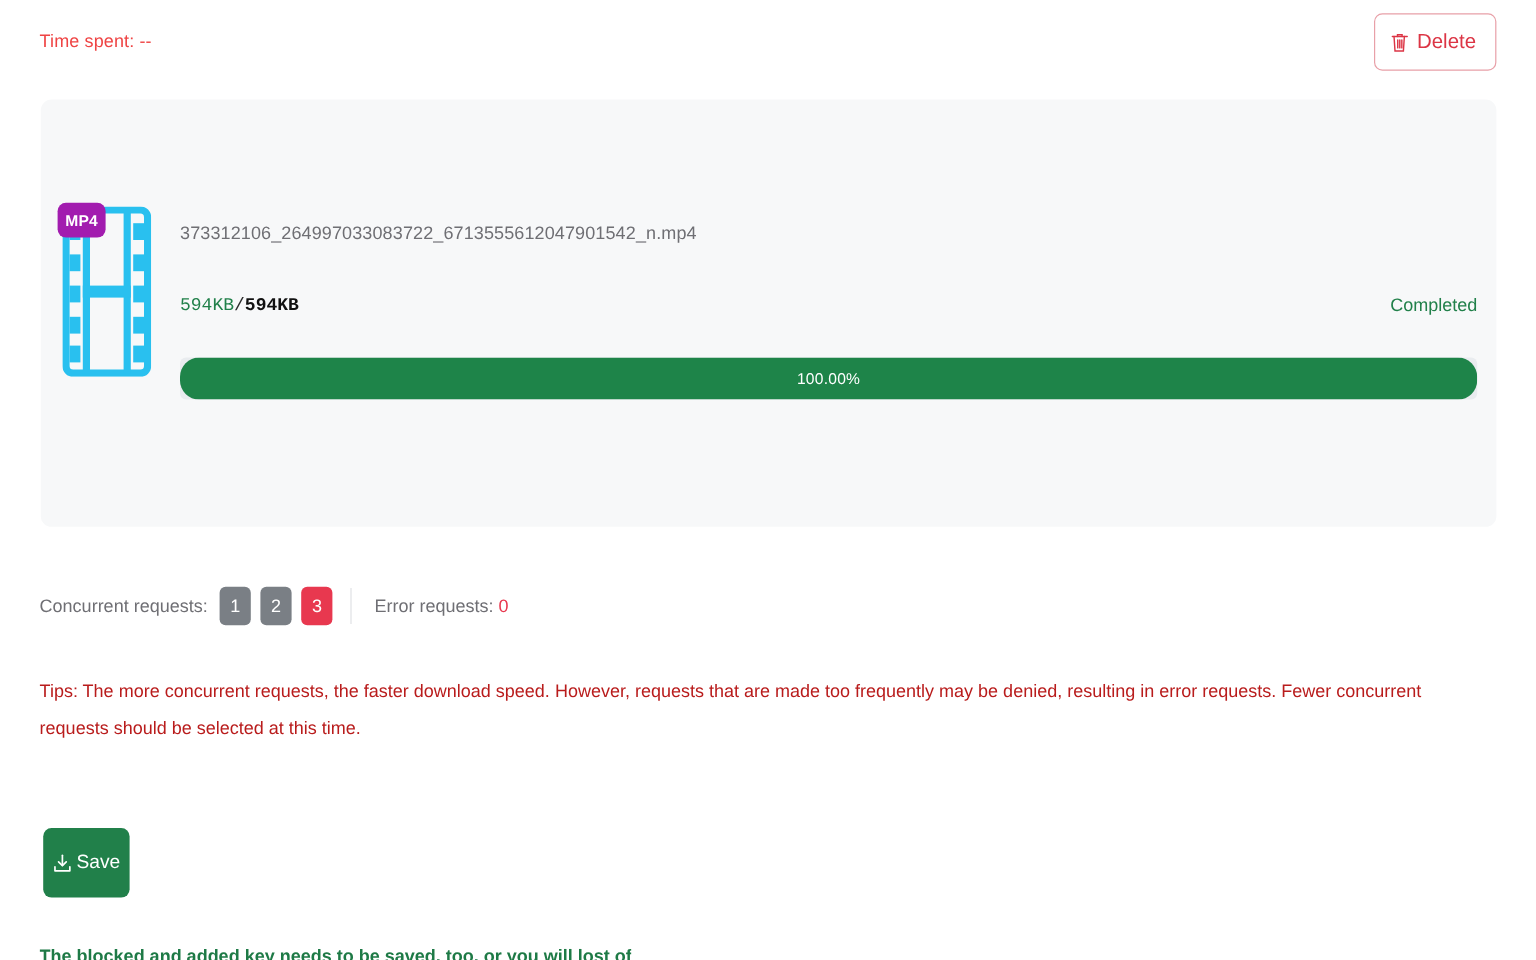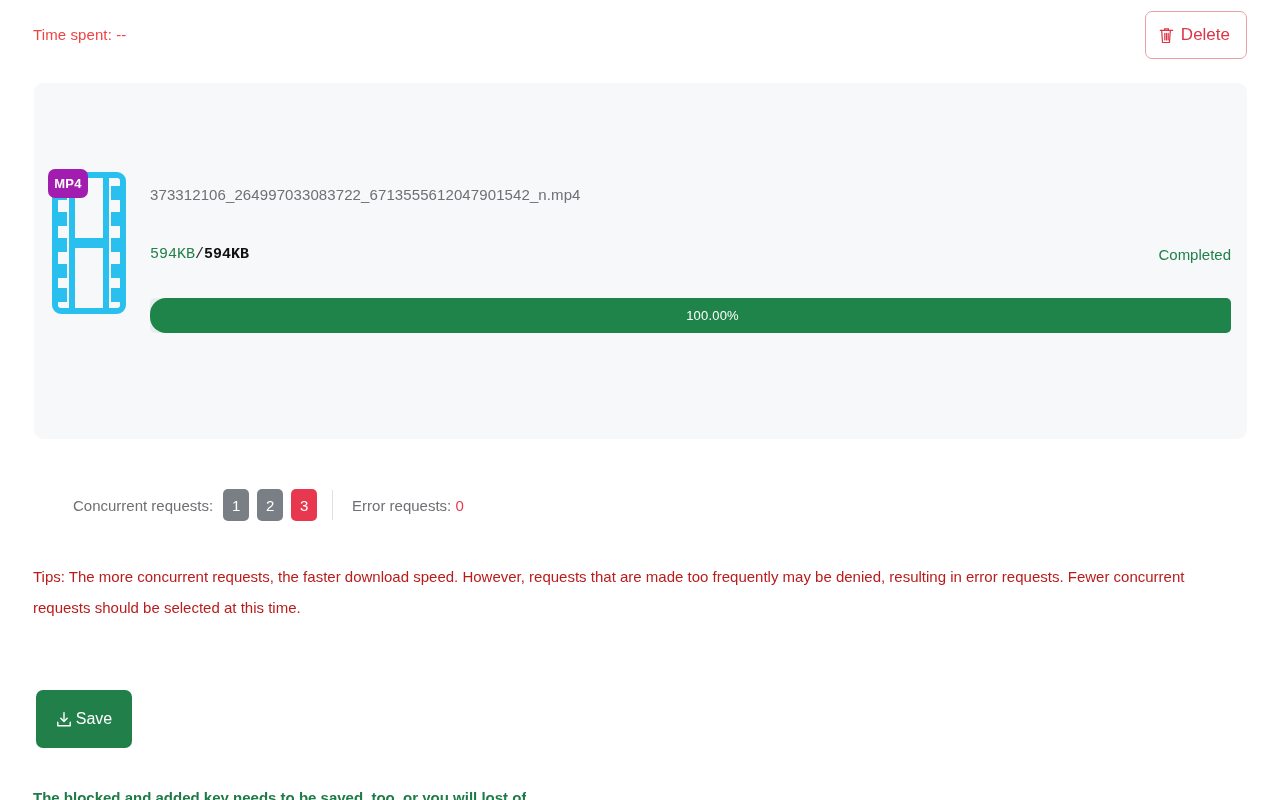--- a/index.html
+++ b/index.html
@@ -140,37 +140,35 @@
     overflow: hidden;
   }
   .progress-fill {
     height: 100%;
     width: 100%;
     background: #1e8449;
     display: flex;
     align-items: center;
     justify-content: center;
     border-radius: 16px;
-    padding-left: 22px;
   }
   .progress-label {
     color: #ffffff;
     font-size: 13px;
     letter-spacing: 0.2px;
   }
 
   
   .conc-row {
     position: absolute;
     left: 33px;
     top: 487px;
     height: 36px;
     display: flex;
     align-items: center;
-    margin-left: 40px;
   }
 
   .conc-label {
     font-size: 15px;
     color: #6f6f74;
     margin-right: 10px;
     white-space: nowrap;
   }
 
   .conc-badge {
@@ -212,21 +210,21 @@
     font-size: 15px;
     line-height: 31px;
     color: #b91c1c;
   }
 
   
   .save-button {
     position: absolute;
     left: 36px;
     top: 690px;
-    width: 96px;
+    width: 72px;
     height: 58px;
     background: #21804a;
     border: none;
     border-radius: 7px;
     color: #ffffff;
     font-size: 16px;
     display: flex;
     align-items: center;
     justify-content: center;
     gap: 4px;

